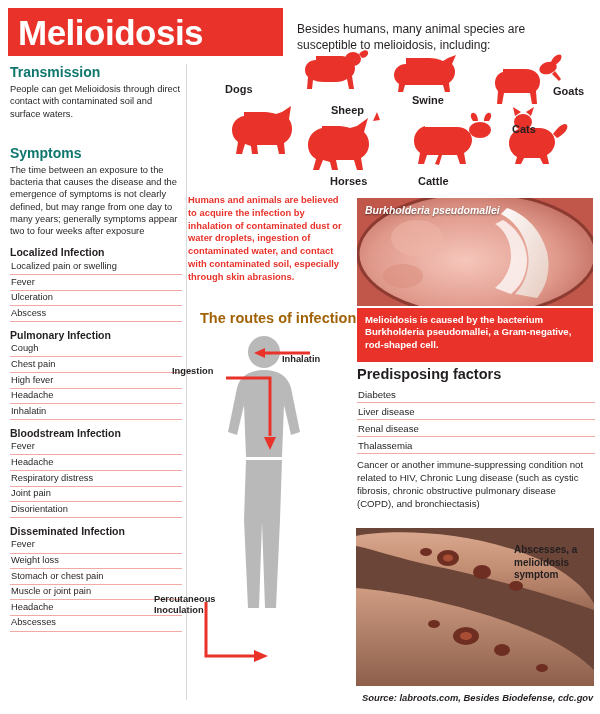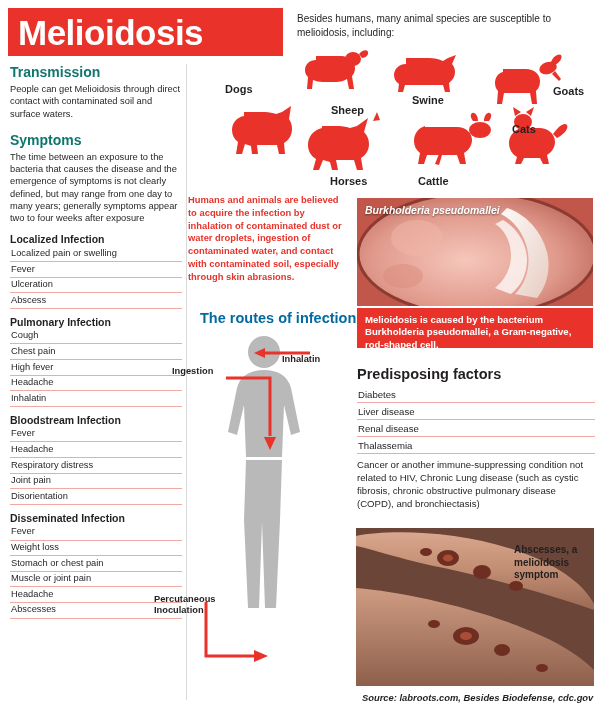--- a/index.html
+++ b/index.html
@@ -56,23 +56,23 @@
   .list li {
     font-size: 9.3px;
     padding: 1.5px 0 1.5px 1px;
     border-bottom: 1px solid #f0a9a4;
     line-height: 1.25;
   }
 
   
   .intro-text {
     position: absolute;
-    left: 297px; top: 12px;
+    left: 297px; top: 21px;
     width: 280px;
-    font-size: 10px;
+    font-size: 12px;
     line-height: 1.35;
   }
 
   
   .animals { position: absolute; left: 196px; top: 44px; width: 400px; height: 150px; }
   .animal-label {
     position: absolute;
     font-size: 11px;
     font-weight: bold;
     color: #231f20;
@@ -89,21 +89,21 @@
     line-height: 1.36;
     color: #e8322a;
     font-weight: bold;
   }
 
   .routes-head {
     position: absolute;
     left: 200px; top: 310px;
     font-size: 14.5px;
     font-weight: bold;
-    color: #0369a1;
+    color: #a16207;
   }
 
   
   .figure-wrap { position: absolute; left: 196px; top: 330px; width: 140px; height: 370px; }
   .arrow-label {
     position: absolute;
     font-size: 9.3px;
     font-weight: bold;
     color: #231f20;
     line-height: 1.2;
@@ -123,21 +123,21 @@
     font-size: 10.5px;
     font-style: italic;
     font-weight: bold;
     z-index: 3;
     text-shadow: 0 1px 2px rgba(0,0,0,.5);
   }
 
   .red-box {
     position: absolute;
     left: 357px; top: 308px;
-    width: 236px; height: 40px;
+    width: 236px; height: 54px;
     background: #e8322a;
     color: #ffffff;
     font-size: 9.6px;
     font-weight: bold;
     line-height: 1.3;
     padding: 6px 8px;
   }
 
   
   .predis { position: absolute; left: 357px; top: 366px; width: 238px; }
@@ -272,21 +272,21 @@
     <div class="animal-label" style="left:357px; top:41px;">Goats</div>
     <div class="animal-label" style="left:134px; top:131px;">Horses</div>
     <div class="animal-label" style="left:222px; top:131px;">Cattle</div>
     <div class="animal-label" style="left:316px; top:79px;">Cats</div>
   </div>
 
   <div class="left-col">
     <h2 class="sec-head">Transmission</h2>
     <p class="body-text">People can get Melioidosis through direct contact with contaminated soil and surface waters.</p>
 
-    <h2 class="sec-head" style="margin-top:12px;">Symptoms</h2>
+    <h2 class="sec-head" style="margin-top:25px;">Symptoms</h2>
     <p class="body-text">The time between an exposure to the bacteria that causes the disease and the emergence of symptoms is not clearly defined, but may range from one day to many years; generally symptoms appear two to four weeks after exposure</p>
 
     <div>
       <div class="sub-head">Localized Infection</div>
       <ul class="list">
         <li>Localized pain or swelling</li>
         <li>Fever</li>
         <li>Ulceration</li>
         <li>Abscess</li>
       </ul>

